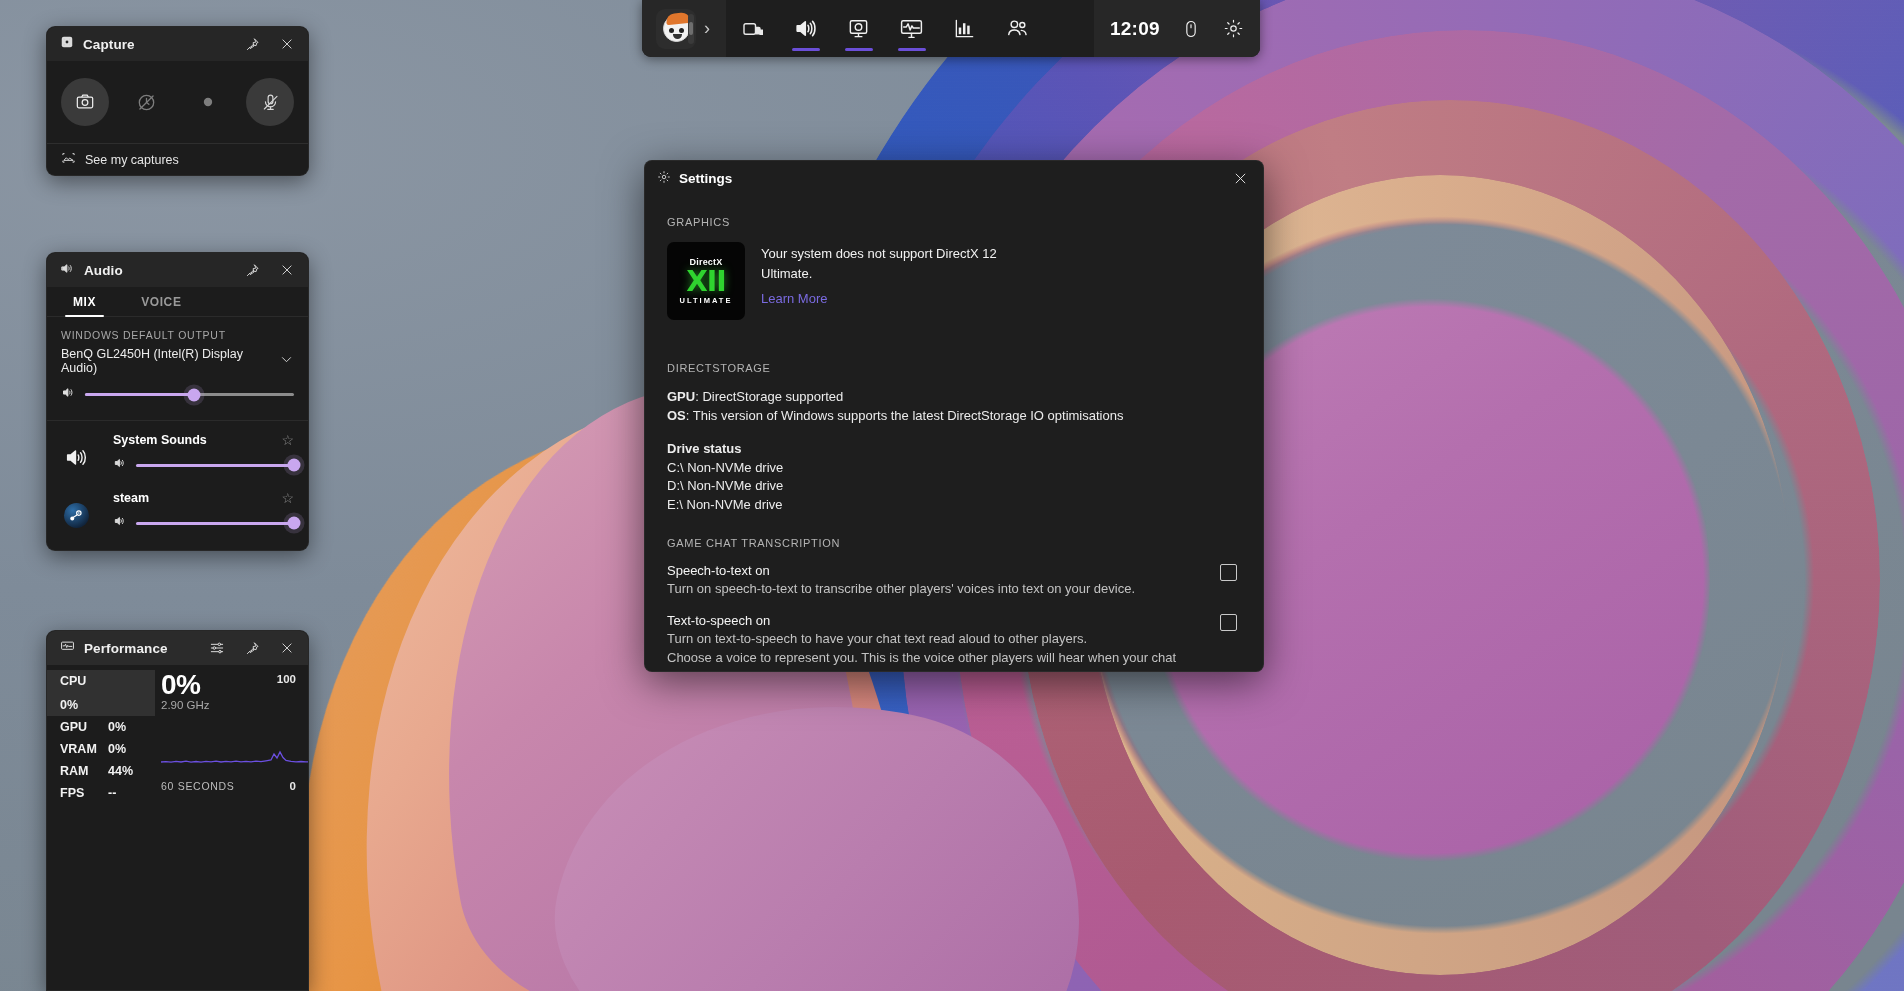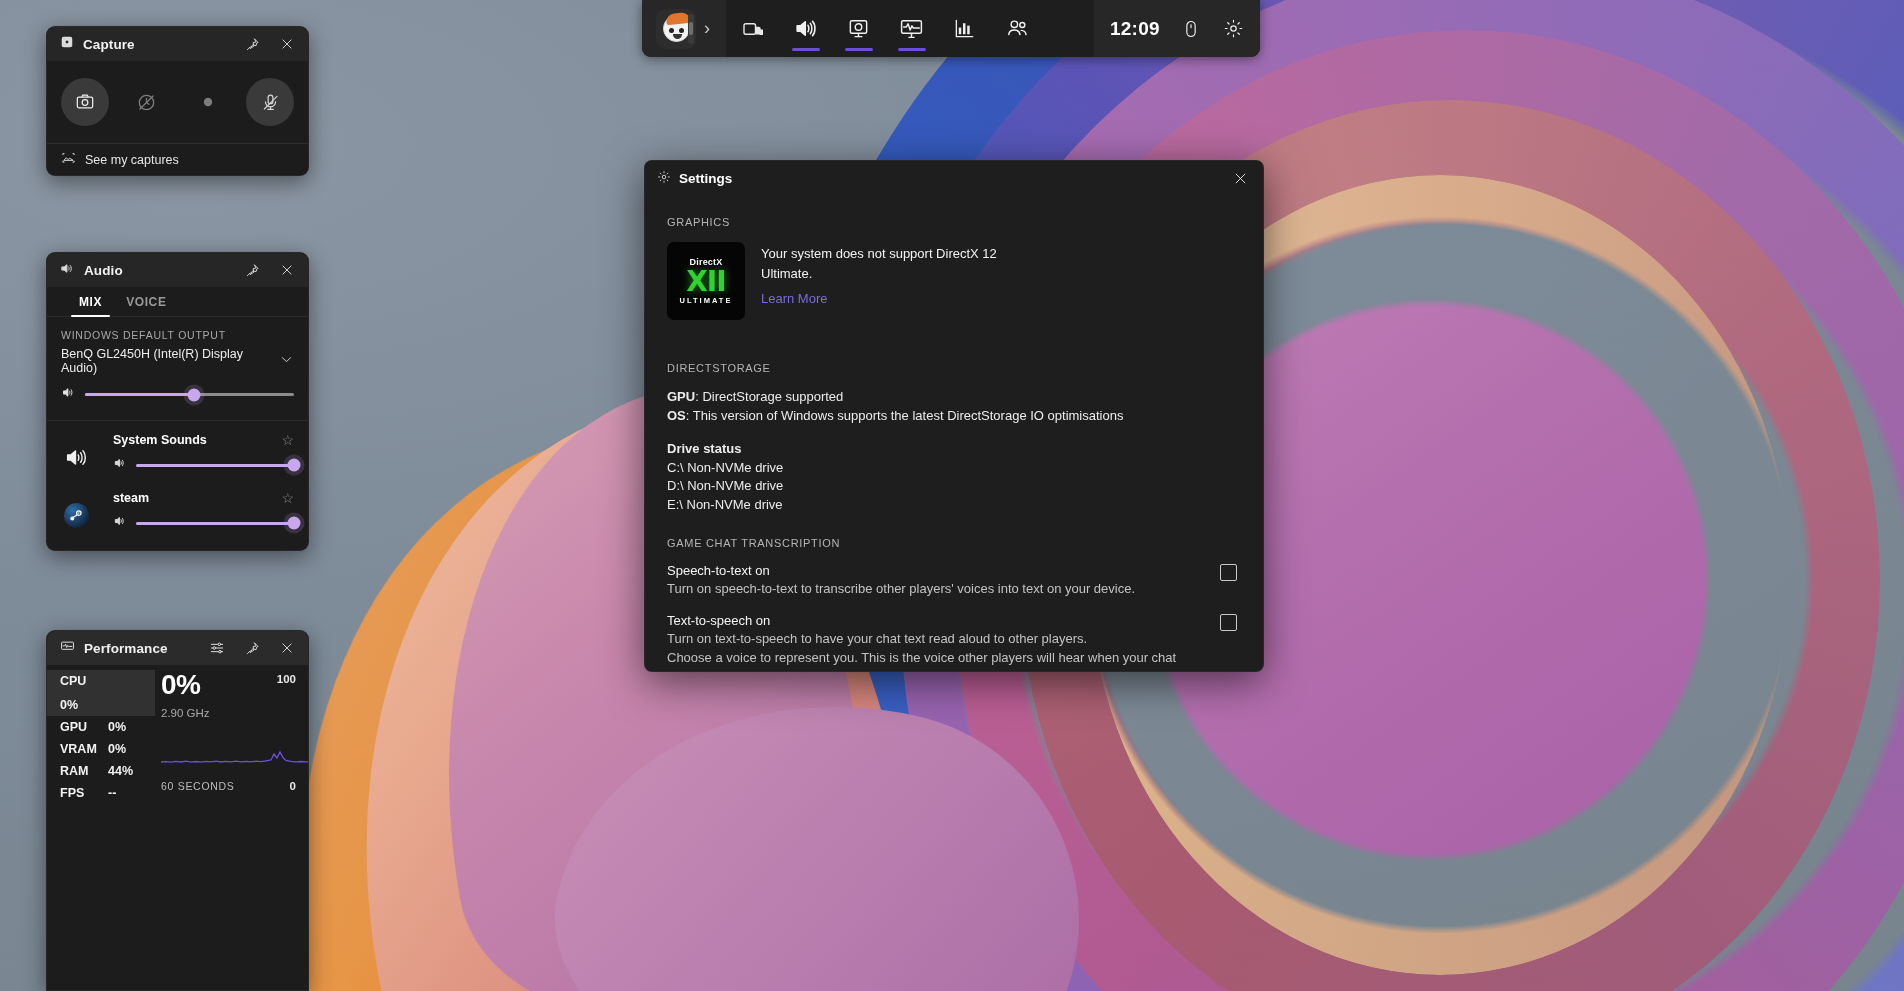--- a/index.html
+++ b/index.html
@@ -203,21 +203,21 @@
   .cap-btn.filled { background: #3a3a3a; }
   .cap-btn.dim { color: #7d7d7d; }
   .cap-foot {
     height: 33px; border-top: 1px solid #2e2e2e;
     display: flex; align-items: center; gap: 9px; padding: 0 14px;
     font-size: 12.5px; color: #e6e6e6; cursor: pointer;
   }
 
   
   #audio { left: 46px; top: 252px; width: 263px; height: 299px; }
-  .tabs { display: flex; height: 30px; padding: 0 20px; border-bottom: 1px solid #2b2b2b; }
+  .tabs { display: flex; height: 30px; padding: 0 14px; border-bottom: 1px solid #2b2b2b; gap: 21px; }
   .tab { position: relative; padding: 0 12px; font-size: 12px; font-weight: 700;
          letter-spacing: .6px; display:flex; align-items:center; color:#9a9a9a; cursor:pointer; }
   .tab.active { color: #fff; }
   .tab.active::after { content:""; position:absolute; left:4px; right:4px; bottom:-1px;
         height:2.5px; background:#fff; border-radius:2px; }
   .sec-label { font-size: 10.5px; letter-spacing: .75px; color: #a8a8a8; padding: 12px 14px 6px; }
   .dev-row { display:flex; align-items:center; padding: 0 14px; cursor:pointer; }
   .dev-name { font-size: 12.5px; color: #ececec; flex:1; }
   .chev { color:#cfcfcf; font-size:13px; }
   .slider-row { display:flex; align-items:center; gap:9px; padding: 10px 14px 0; }
@@ -240,21 +240,21 @@
   
   #performance { left: 46px; top: 630px; width: 263px; height: 361px; border-radius: 9px 9px 0 0; }
   .perf-body { display:flex; }
   .perf-list { width: 108px; padding-top: 5px; }
   .perf-item { display:flex; gap:10px; padding: 4px 10px 4px 13px; font-size:12.5px; font-weight:700; }
   .perf-item.sel { background:#313131;flex-direction:column; }
   .perf-k { color:#f2f2f2; min-width:38px; }
   .perf-v { color:#f2f2f2; }
   .perf-main { flex:1; position:relative; padding: 6px 12px 0 6px; }
   .perf-big { font-size: 28px; font-weight: 700; line-height: 1; letter-spacing: -.5px; }
-  .perf-sub { font-size: 11.5px; color: #a9a9a9; margin-top: 8px; }
+  .perf-sub { font-size: 11.5px; color: #a9a9a9; margin-top: 0; }
   .perf-max { position:absolute; right: 12px; top: 8px; font-size: 11.5px; color:#e8e8e8; font-weight:600; }
   .perf-graph { position:absolute; left: 6px; right: 12px; bottom: 36px; height: 44px; }
   .perf-foot { position:absolute; left: 6px; right: 12px; bottom: 12px;
                display:flex; align-items:center; }
   .perf-time { font-size: 10.5px; letter-spacing: .7px; color:#bdbdbd; flex:1; }
   .perf-min { font-size: 11.5px; color:#e8e8e8; font-weight:600; }
 
   
   #settings {
     position: absolute; left: 644px; top: 160px; width: 620px; height: 512px;

